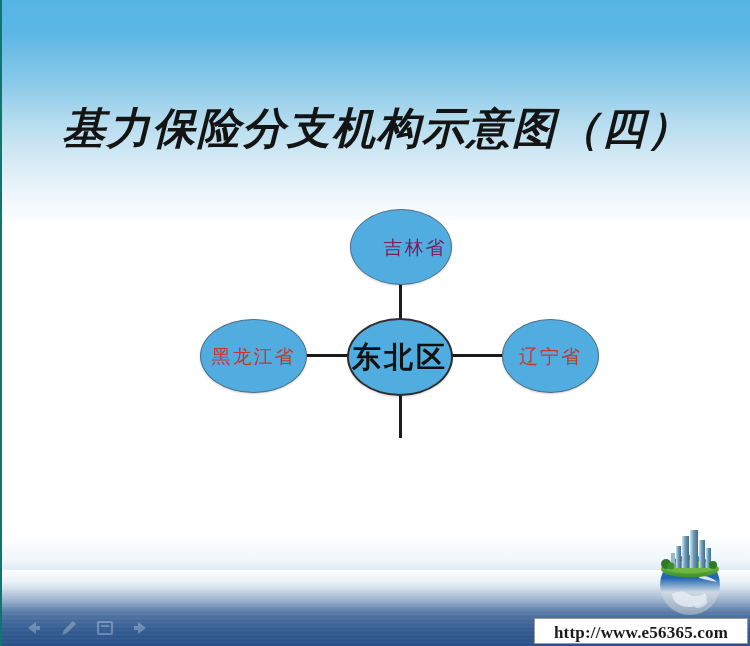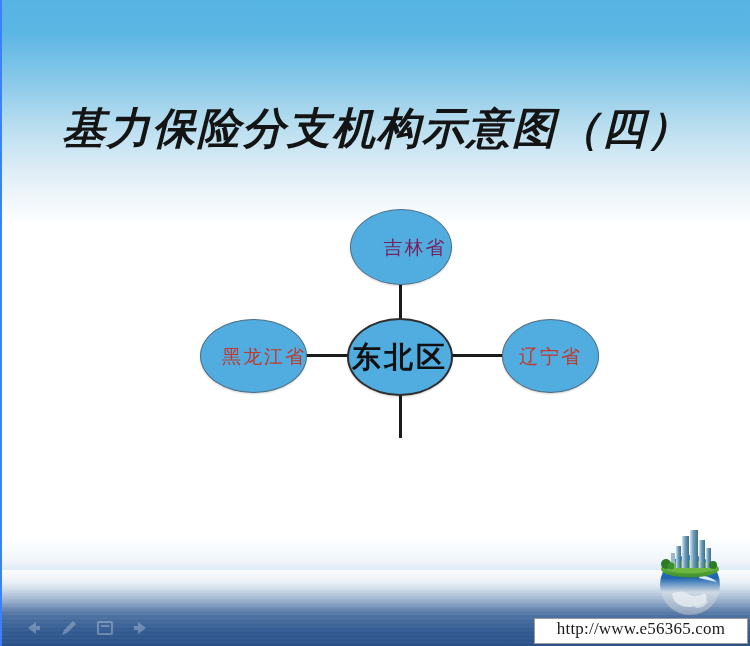--- a/index.html
+++ b/index.html
@@ -8,21 +8,21 @@
     padding: 0;
     background: #ffffff;
   }
   #slide {
     position: relative;
     width: 750px;
     height: 646px;
     overflow: hidden;
     background: #ffffff;
     font-family: "Liberation Sans", "DejaVu Sans", sans-serif;
-    border-left: 2px solid #3b82f6;
+    border-left: 2px solid #0f766e;
     box-sizing: border-box;
   }
 
   
   .bg-sky {
     position: absolute;
     left: 0; top: 0;
     width: 100%;
     height: 230px;
     background: linear-gradient(to bottom,
@@ -149,22 +149,23 @@
   .url-box {
     position: absolute;
     left: 532px;
     top: 618px;
     width: 214px;
     height: 26px;
     background: #ffffff;
     border: 1px solid #9a9a9a;
     box-sizing: border-box;
     display: flex;
-    align-items: flex-start;
+    align-items: flex-end;
     justify-content: center;
+    font-weight: bold;
   }
   .url-text {
     font-family: "Liberation Serif", "DejaVu Serif", serif;
     font-size: 17px;
     color: #1a1a1a;
     letter-spacing: 0.2px;
     white-space: nowrap;
   }
 
   
@@ -202,21 +203,21 @@
 
     <div class="connector" style="left:397px; top:280px; width:3px; height:44px;"></div>
     <div class="connector" style="left:397px; top:388px; width:3px; height:50px;"></div>
     <div class="connector" style="left:300px; top:354px; width:50px; height:3px;"></div>
     <div class="connector" style="left:448px; top:354px; width:54px; height:3px;"></div>
 
     <div class="node" style="left:348px; top:209px; width:102px; height:76px;">
       <span class="node-label" style="color:#7a1f5c;margin-left:28px;">吉林省</span>
     </div>
 
-    <div class="node" style="left:198px; top:319px; width:107px; height:74px;justify-content:flex-end;">
+    <div class="node" style="left:198px; top:319px; width:107px; height:74px;">
       <span class="node-label" style="color:#c0392b;">黑龙江省</span>
     </div>
 
     <div class="node center" style="left:345px; top:318px; width:106px; height:78px;">
       <span class="node-label" style="color:#111111;">东北区</span>
     </div>
 
     <div class="node" style="left:500px; top:319px; width:97px; height:74px;">
       <span class="node-label" style="color:#c0392b;">辽宁省</span>
     </div>

